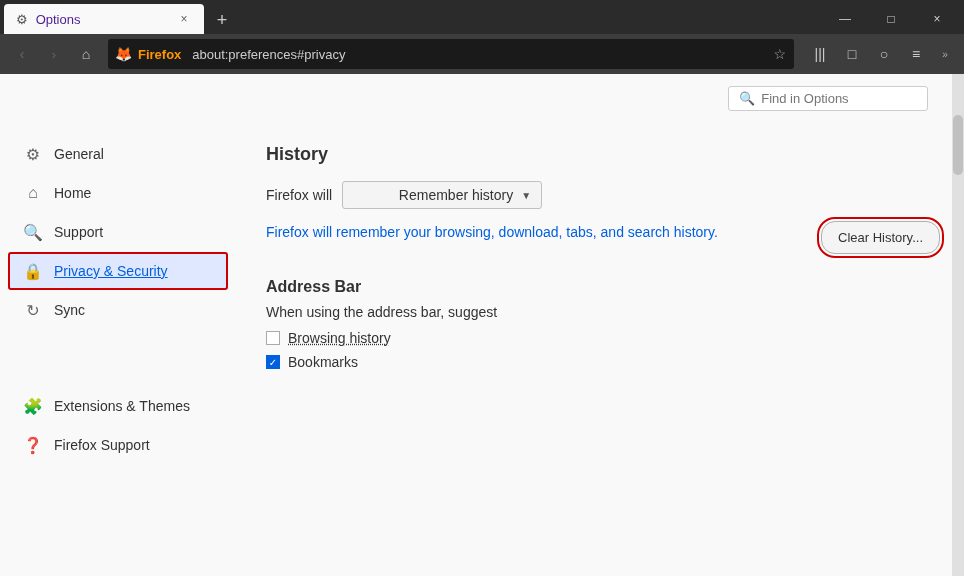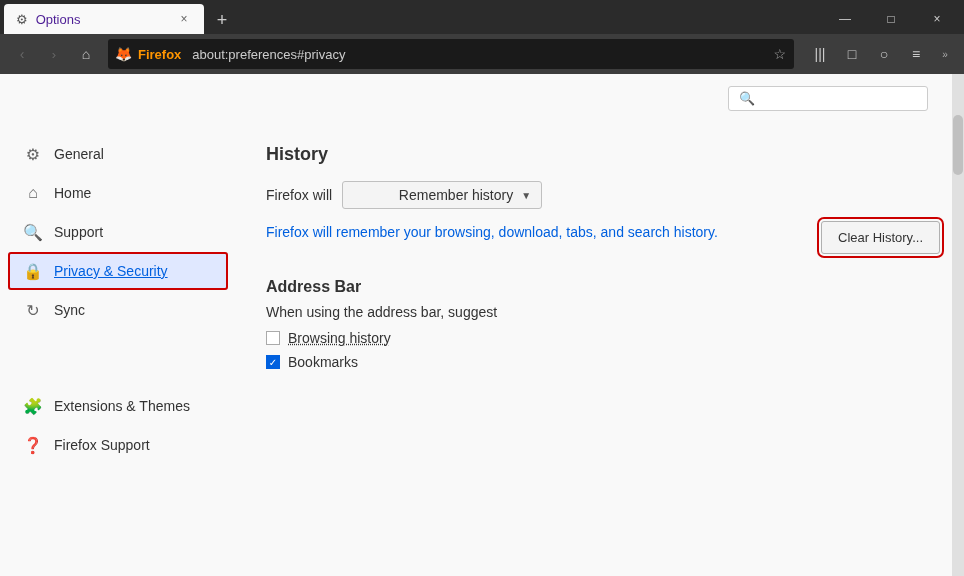--- a/index.html
+++ b/index.html
@@ -56,21 +56,21 @@
     .sub-section { margin-bottom: 24px; }
     .label-text { font-size: 14px; color: #333; }
 
     
     .dropdown { display: flex; align-items: center; border: 1px solid #c0c0c0; border-radius: 3px; background: #f4f4f4; padding: 5px 10px; min-width: 200px; cursor: pointer; gap: 8px; }
     .dropdown-text { flex: 1; font-size: 14px; color: #333; }
     .dropdown-arrow { font-size: 10px; color: #555; }
 
     
     .desc-text { font-size: 14px; color: #0060df; margin-bottom: 12px; }
-    .clear-btn { padding: 8px 16px; font-size: 13px; background: #f4f4f4; border: 1px solid #b0b0b0; border-radius: 3px; cursor: pointer; color: #333; white-space: nowrap; outline: 2px solid #cc0000; outline-offset: 2px; }
+    .clear-btn { padding: 8px 16px; font-size: 13px; background: #f4f4f4; border: 1px solid #b0b0b0; border-radius: 14px; cursor: pointer; color: #333; white-space: nowrap; outline: 2px solid #cc0000; outline-offset: 2px; }
 
     
     .address-section-title { font-size: 16px; font-weight: 600; color: #333; margin-bottom: 8px; }
     .address-suggest-label { font-size: 14px; color: #333; margin-bottom: 10px; }
 
     
     .checkbox-row { display: flex; align-items: center; gap: 8px; margin-bottom: 8px; }
     .checkbox { width: 14px; height: 14px; border: 1px solid #aaa; background: white; display: flex; align-items: center; justify-content: center; }
     .checkbox.checked { background: #0060df; border-color: #0060df; }
     .checkbox-label { font-size: 14px; color: #333; }
@@ -122,20 +122,21 @@
     <div class="expand-btn">»</div>
   </div>
 
 </div>
 
 <div class="page-container">
 
   <div style="position:absolute; top:0; right:16px; padding:12px 20px 8px; z-index:10;">
     <div class="find-in-options">
       <span class="find-icon">🔍</span>
+      <input class="find-input" type="text" placeholder="Find in Options" style="">
     </div>
   </div>
 
   <div class="sidebar" style="margin-top:50px;">
     <div class="sidebar-item">
       <span class="sidebar-icon">⚙</span>
       <span class="sidebar-label">General</span>
     </div>
     <div class="sidebar-item">
       <span class="sidebar-icon">⌂</span>

